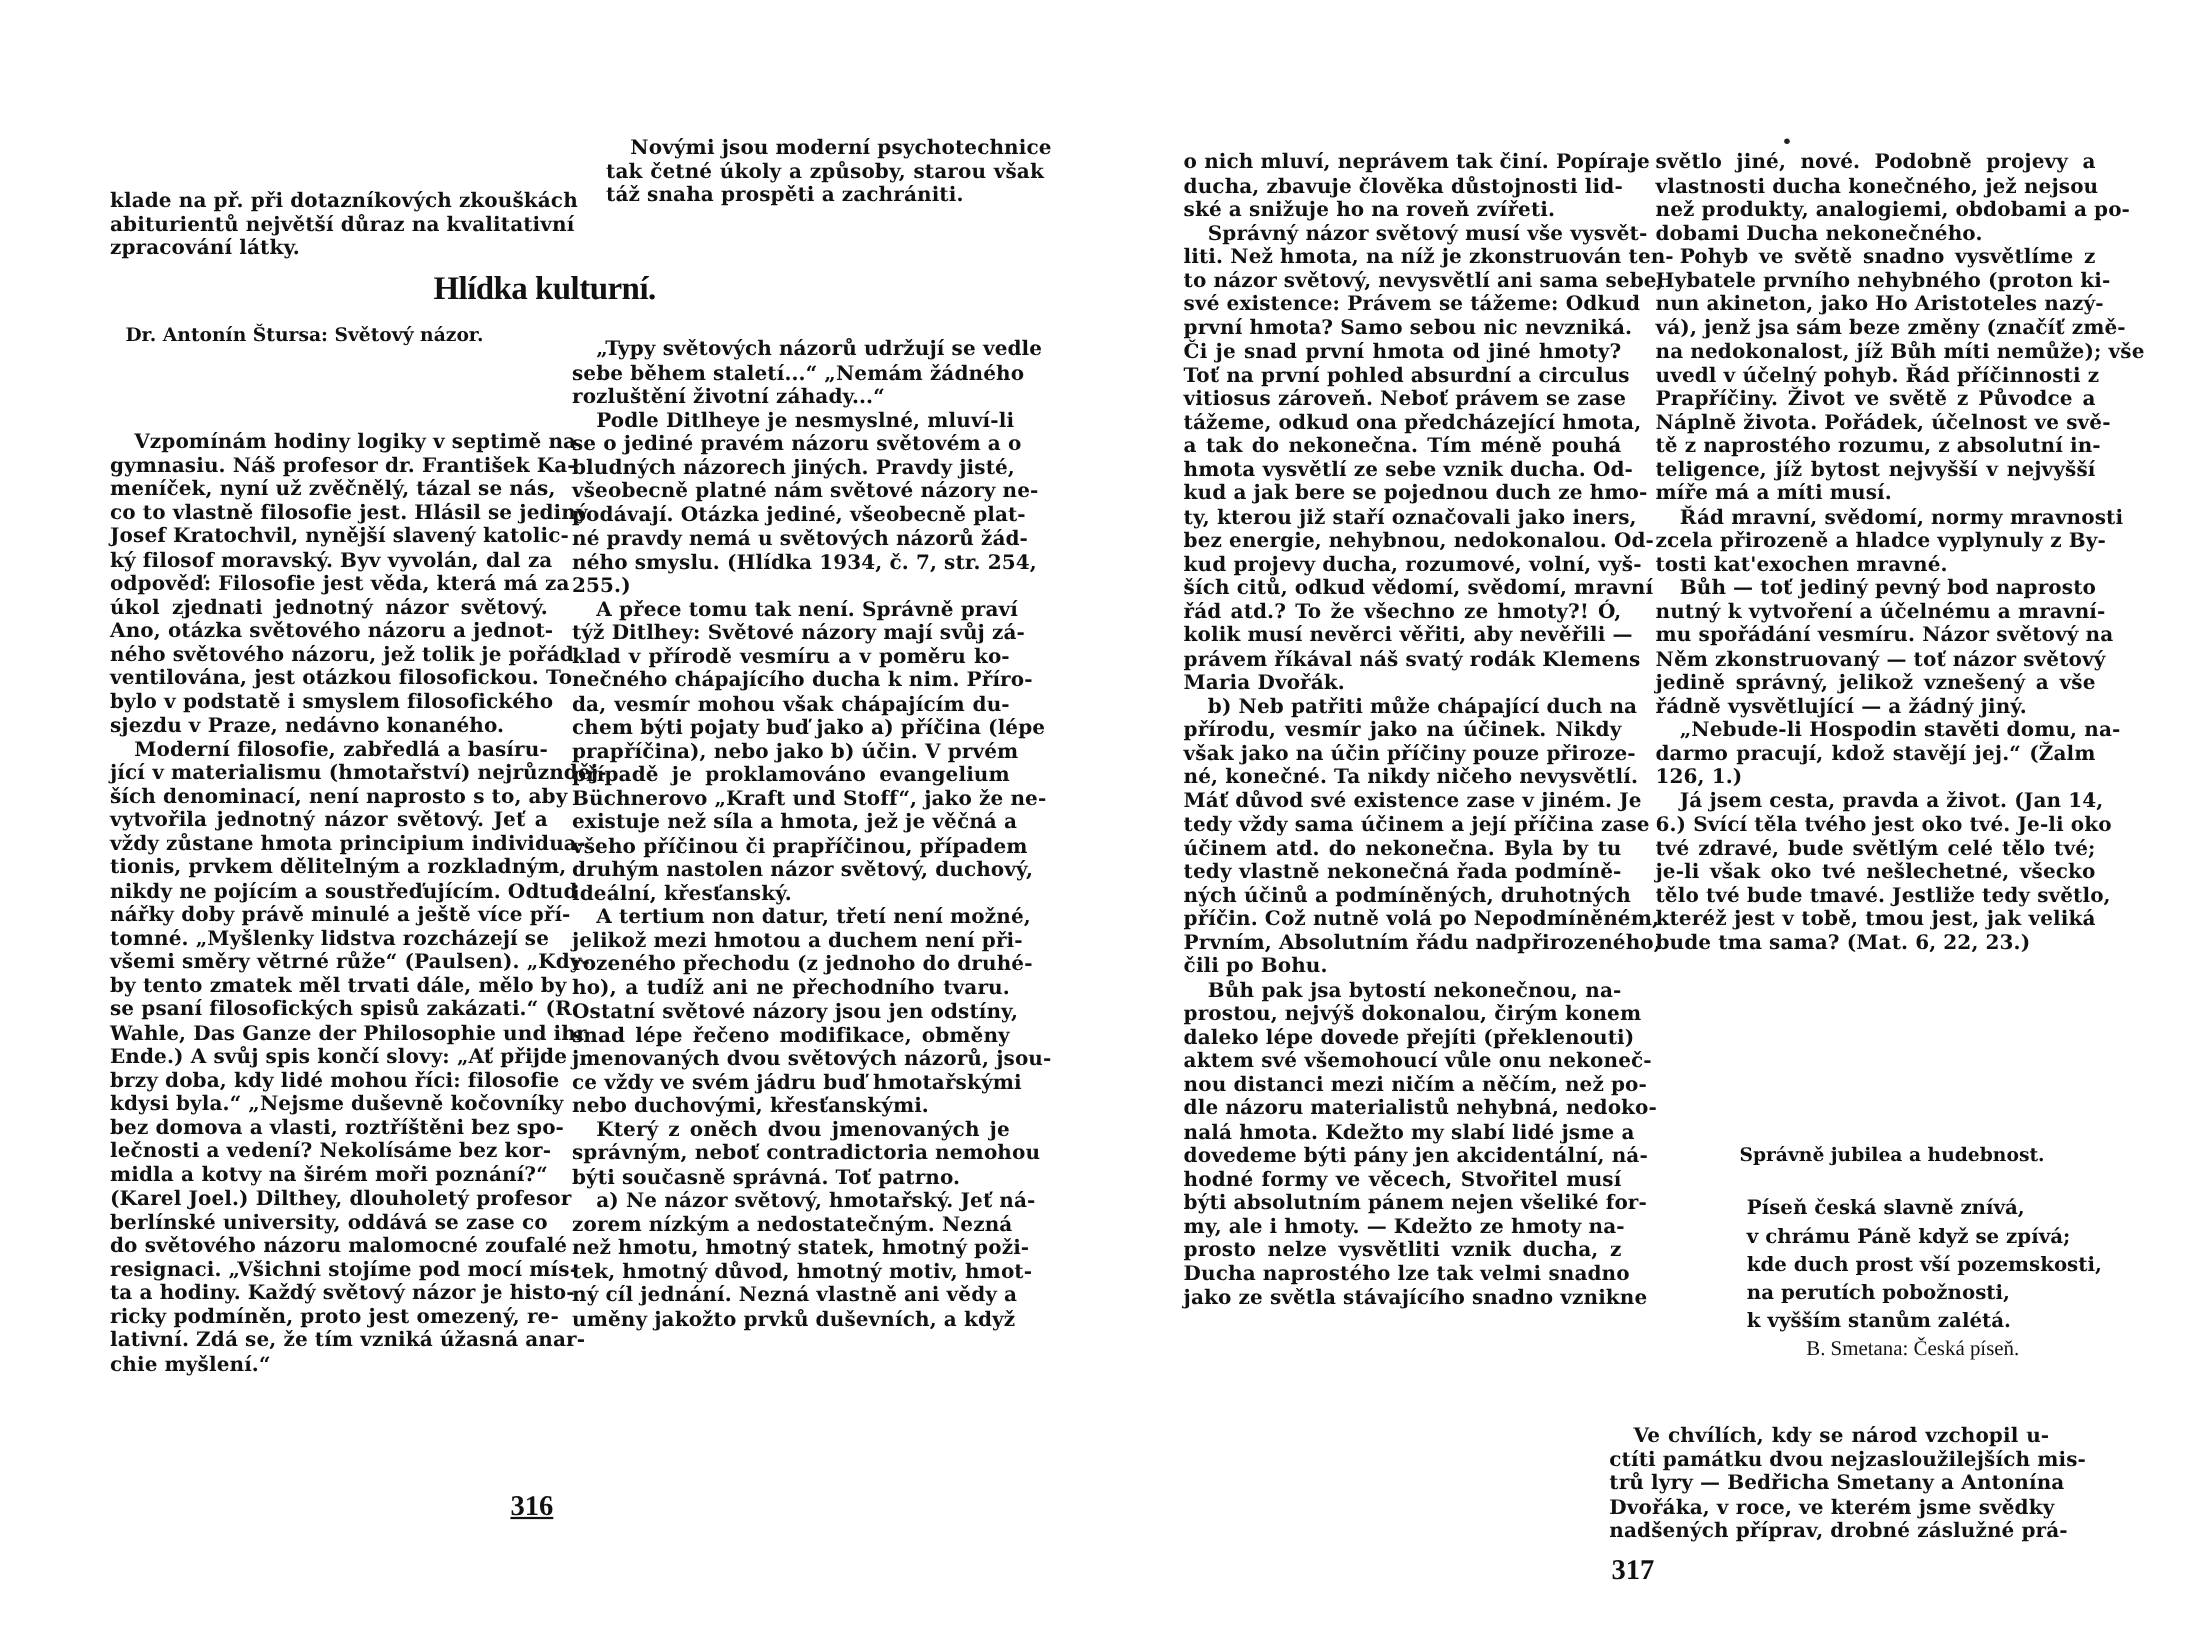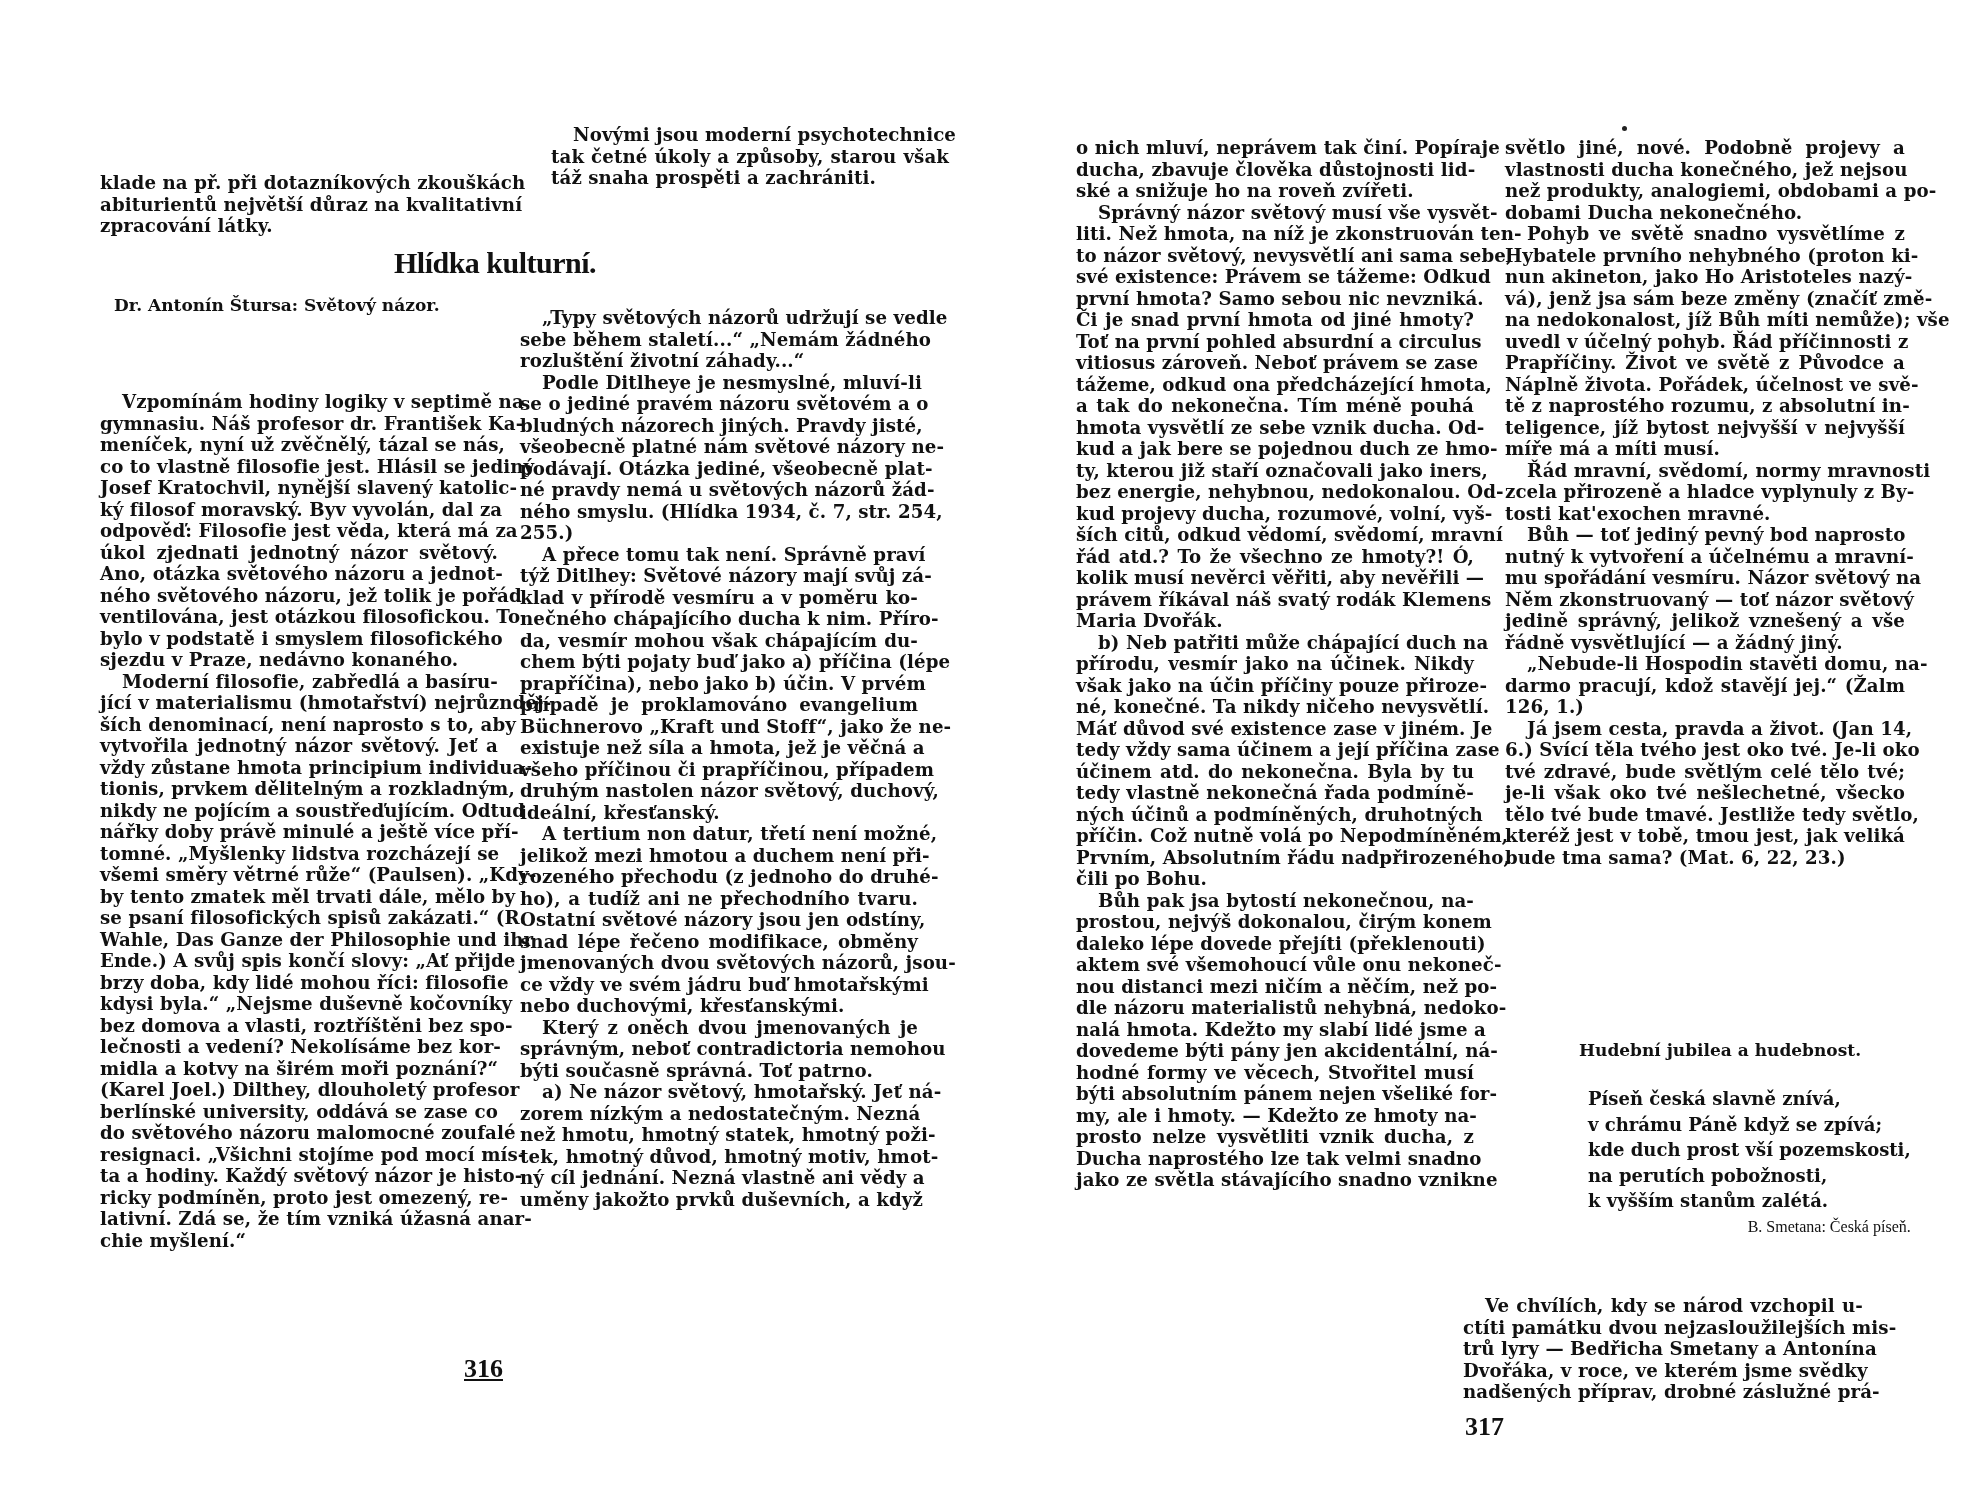--- a/index.html
+++ b/index.html
@@ -27,21 +27,21 @@
     font-size: 17px; font-weight: bold;
   }
   .subsection-title {
     position: absolute; left: 1570px; top: 1040px; width: 300px; text-align: center;
     font-size: 17px; font-weight: bold;
   }
   .poem {
     position: absolute; left: 1588px; top: 1086px; font-size: 18px;
     line-height: 25.5px; font-weight: bold;
   }
-  .poem .attr { padding-left: 54px; font-weight: normal; font-family: "Liberation Serif", serif; font-size: 16px; text-align: right; }
+  .poem .attr { padding-left: 54px; font-weight: normal; font-family: "Liberation Serif", serif; font-size: 19px; }
   .page-num {
     position: absolute; font-size: 26px; font-weight: bold;
     font-family: "Liberation Serif", "DejaVu Serif", serif;
   }
   .speck { position: absolute; left: 1622px; top: 126px; width: 5px; height: 5px; background: #222; border-radius: 50%; }
 </style>
 </head>
 <body>
 
 <div class="col" style="left:100px; top:124px; width:398px;margin-top:48px;" id="lp-c1-top">
@@ -265,21 +265,21 @@
       <span class="line ind">Já jsem cesta, pravda a život. (Jan 14,</span>
       <span class="line">6.) Svící těla tvého jest oko tvé. Je-li oko</span>
       <span class="line">tvé zdravé, bude světlým celé tělo tvé;</span>
       <span class="line">je-li však oko tvé nešlechetné, všecko</span>
       <span class="line">tělo tvé bude tmavé. Jestliže tedy světlo,</span>
       <span class="line">kteréž jest v tobě, tmou jest, jak veliká</span>
       <span class="line last">bude tma sama? (Mat. 6, 22, 23.)</span>
     </div>
   </div>
 
-<div class="subsection-title">Hudební jubilea a hudebnost.</div>
+<div class="subsection-title">Správně jubilea a hudebnost.</div>
 
 <div class="poem">
   <div>Píseň česká slavně zní­vá,</div>
   <div>v chrámu Páně když se zpívá;</div>
   <div>kde duch prost vší pozemskosti,</div>
   <div>na perutích pobožnosti,</div>
   <div>k vyšším stanům zalétá.</div>
   <div class="attr">B. Smetana: Česká píseň.</div>
 </div>
 

